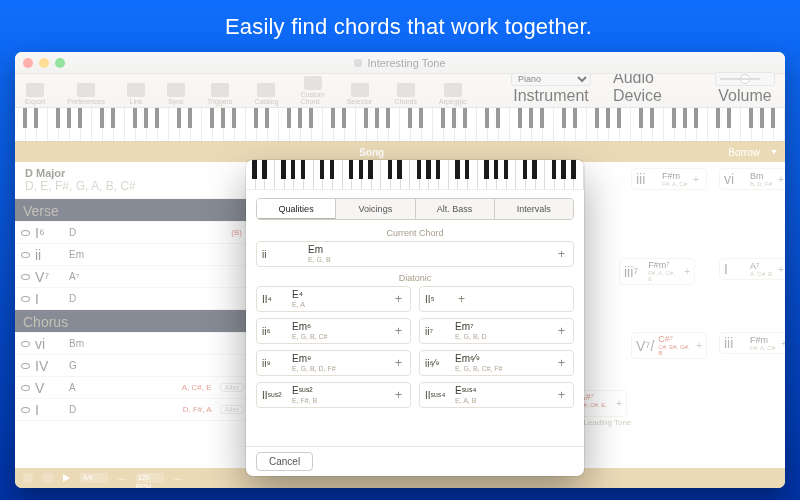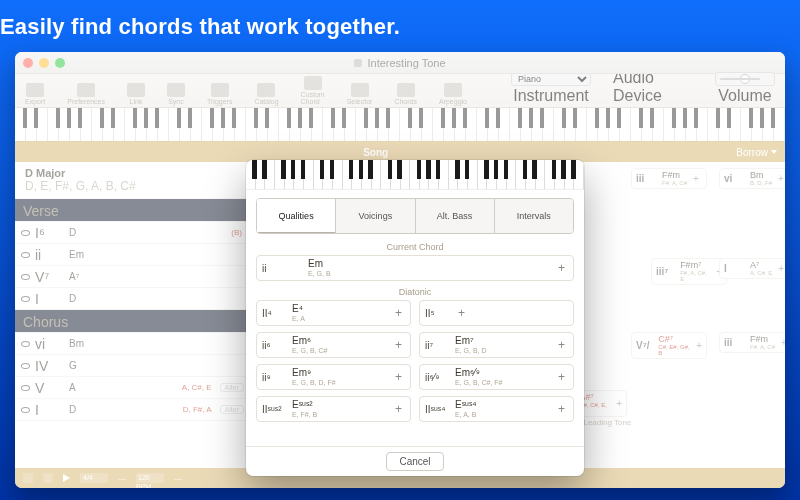--- a/index.html
+++ b/index.html
@@ -3,22 +3,22 @@
 <meta charset="utf-8">
 <style>
   * { box-sizing: border-box; margin: 0; padding: 0; }
   html, body { width: 800px; height: 500px; overflow: hidden; font-family: -apple-system, "Helvetica Neue", Arial, sans-serif; }
   .stage {
     width: 800px; height: 500px;
     background: linear-gradient(#0f6efc, #0033a6);
     position: relative;
   }
   .headline {
-    color: #fff; font-size: 22px; font-weight: 700; text-align: left;
-    padding-top: 14px; letter-spacing: .2px;
+    color: #fff; font-size: 22px; font-weight: 400; text-align: center;
+    padding-top: 14px; letter-spacing: .2px; padding-left: 17px;
   }
 
   
   .appwin {
     position: absolute; left: 15px; top: 52px; width: 770px; height: 436px;
     background: #f6f6f6; border-radius: 7px; box-shadow: 0 12px 28px rgba(0,0,0,.35);
     overflow: hidden;
   }
 
   
@@ -64,21 +64,21 @@
   }
   .pkey { flex:1; border-right:1px solid #d8d8d8; position:relative; }
   .pkey.bk::after{ content:""; position:absolute; top:0; right:-2px; width:4px; height:20px; background:#333; }
 
   
   .songbar {
     height: 20px; background:#d7b46d; color:#fff; font-size:10px;
     display:flex; align-items:center;
   }
   .songbar .songlbl{ flex:1; text-align:center; font-weight:600; }
-  .songbar .borrow{ margin-right:8px; display:flex; align-items:center; gap:3px; }
+  .songbar .borrow{ margin-right:8px; display:flex; align-items:center; gap:11px; }
   .songbar .borrow .chev{ width:0;height:0;border-left:3px solid transparent;border-right:3px solid transparent;border-top:4px solid #fff; }
 
   
   .mainarea{ position:absolute; top:110px; left:0; right:0; bottom:20px; display:flex;gap:32px; }
   .leftcol{ width:236px; background:#fff; border-right:1px solid #e3e0db; overflow:hidden; }
   .rightcol{ flex:1; background:#fff; position:relative; overflow:hidden; }
 
   .keyrow{ padding:5px 10px; border-bottom:1px solid #eee; }
   .keyrow .kname{ font-size:11px; color:#4a463c; font-weight:600; }
   .keyrow .knotes{ font-size:12px; color:#b5ad9a; }
@@ -89,21 +89,21 @@
   .chordrow .note{ width:20px; display:flex; justify-content:center; }
   .chordrow .note span{ width:6px;height:6px;background:#888;border-radius:50%; border:3px solid #888; border-top-color:transparent; border-left-color:transparent; transform:rotate(45deg);}
   .chordrow .note .whole{ width:9px;height:6px;border:1.5px solid #555;border-radius:50%; background:transparent; transform:none;}
   .chordrow .rn{ font-size:14px; width:34px; color:#4a463c; }
   .chordrow .cn{ font-size:10px; color:#4a463c; }
   .chordrow .ext{ font-size:8px; color:#c1412c; margin-left:auto; margin-right:8px; }
   .chordrow .alter{ font-size:7px; color:#bbb; border:1px solid #ddd; border-radius:3px; padding:0 4px; margin-right:6px;}
 
   
   .rccard{ position:absolute; display:flex; align-items:center; padding:2px 4px; border:1px solid #ece8df; border-radius:4px; background:#fff;}
-  .rccard .rn{ font-size:10px; width:26px; color:#666;font-weight:bold; }
+  .rccard .rn{ font-size:14px; width:26px; color:#666; }
   .rccard .stack{ display:flex; flex-direction:column; line-height:1;}
   .rccard .nm{ font-size:9px; color:#4a463c;}
   .rccard .nt{ font-size:6px; color:#a99f87;}
   .rccard.red .nm, .rccard.red .nt { color:#c1412c; }
   .rccard .plus{ margin-left:6px; font-size:10px; color:#999; }
   .rclabel{ position:absolute; font-size:8px; color:#a99f87; }
 
   
   .transport{
     position:absolute; left:0; right:0; bottom:0; height:20px;
@@ -118,21 +118,21 @@
   .modal{
     position:absolute; z-index:20; left:231px; top:108px; width:338px; height:316px;
     background:#fff; border-radius:7px; box-shadow:0 18px 40px rgba(0,0,0,.35), 0 0 0 1px rgba(0,0,0,.08);
     display:flex; flex-direction:column; overflow:hidden;
   }
   .mpiano{ height:30px; border-bottom:1px solid #eee; display:flex; background:#fff;}
   .mkey{ flex:1; border-right:1px solid #dcdcdc; position:relative;}
   .mkey.bk::after{ content:""; position:absolute; top:0; right:-2.2px; width:4.4px; height:19px; background:#1a1a1a; z-index:1;}
 
   .seg{
-    margin:8px 10px 6px; height:36px; display:flex; border:1px solid #cfccc6; border-radius:4px; overflow:hidden;
+    margin:8px 10px 6px; height:22px; display:flex; border:1px solid #cfccc6; border-radius:4px; overflow:hidden;
     font-size:9px;
   }
   .seg .sbtn{ flex:1; display:flex; align-items:center; justify-content:center; color:#555; background:#f6f5f3; border-right:1px solid #cfccc6;}
   .seg .sbtn:last-child{ border-right:none; }
   .seg .sbtn.active{ background:#fff; color:#222; box-shadow:inset 0 -1px 0 #b7b3aa; font-weight:500;}
 
   .mlabel{ text-align:center; font-size:9px; color:#a69d88; margin-top:2px; margin-bottom:3px;}
 
   .mgrid{ padding:0 10px; }
   .cell{
@@ -147,21 +147,21 @@
 
   .row1{ display:grid; grid-template-columns:1fr; gap:6px; margin-bottom:4px;}
   .row1 .cell{ height:26px; }
   .row1 .cell .rn{ width:46px; }
 
   .row2{ display:grid; grid-template-columns:1fr 1fr; gap:6px 8px; }
   .row2 .cell{ height:26px; }
 
   .mfoot{
     margin-top:auto; border-top:1px solid #e7e4dd; height:30px;
-    display:flex; align-items:center; justify-content:center; padding:0 10px;
+    display:flex; align-items:center; justify-content:flex-start; padding:0 10px;
   }
   .mfoot .cancel{
     font-size:10px; color:#555; background:#fff; border:1px solid #cfccc6; border-radius:4px;
     padding:3px 12px;
   }
 </style>
 </head>
 <body>
 
 <div class="stage">
@@ -403,21 +403,21 @@
             <div class="plus">+</div>
           </div>
           <div class="rccard" style="left: 436px; top: 6px; width: 76px;">
             <div class="rn">vi</div>
             <div class="stack">
               <div class="nm">Bm</div>
               <div class="nt">B, D, F#</div>
             </div>
             <div class="plus">+</div>
           </div>
-          <div class="rccard" style="left: 368px; top: 96px; width: 76px;">
+          <div class="rccard" style="left: 336px; top: 96px; width: 76px;">
             <div class="rn">iii⁷</div>
             <div class="stack">
               <div class="nm">F#m⁷</div>
               <div class="nt">F#, A, C#, E</div>
             </div>
             <div class="plus">+</div>
           </div>
           <div class="rccard" style="left: 436px; top: 96px; width: 76px;">
             <div class="rn">I</div>
             <div class="stack">

